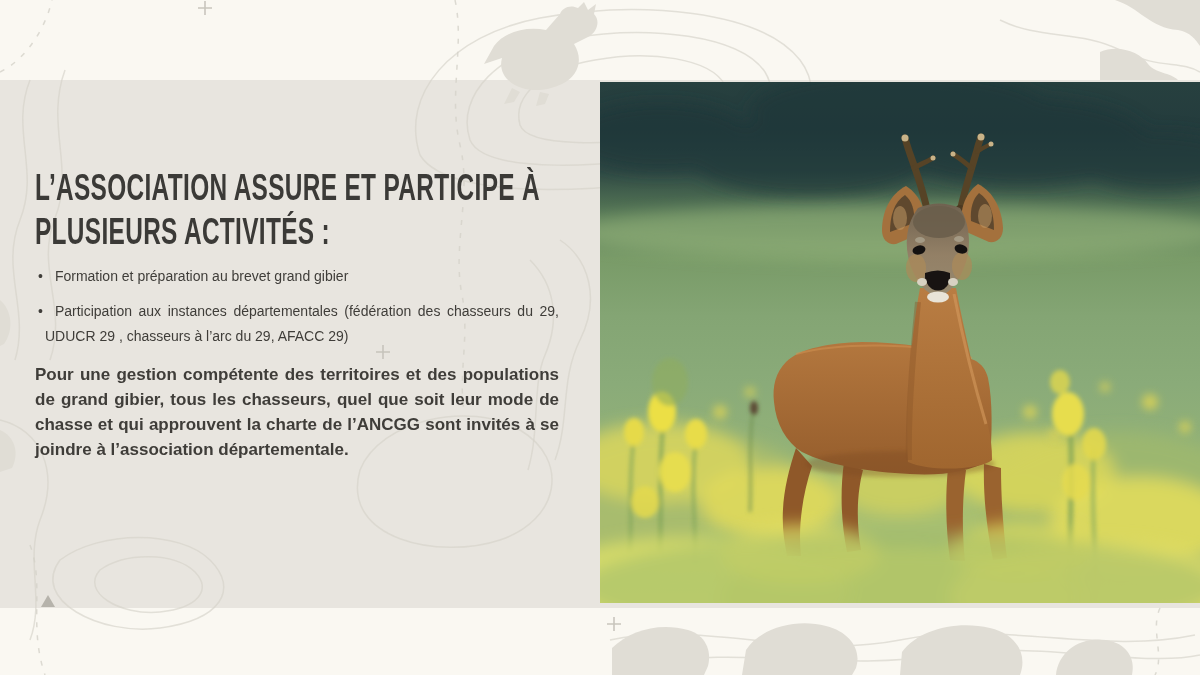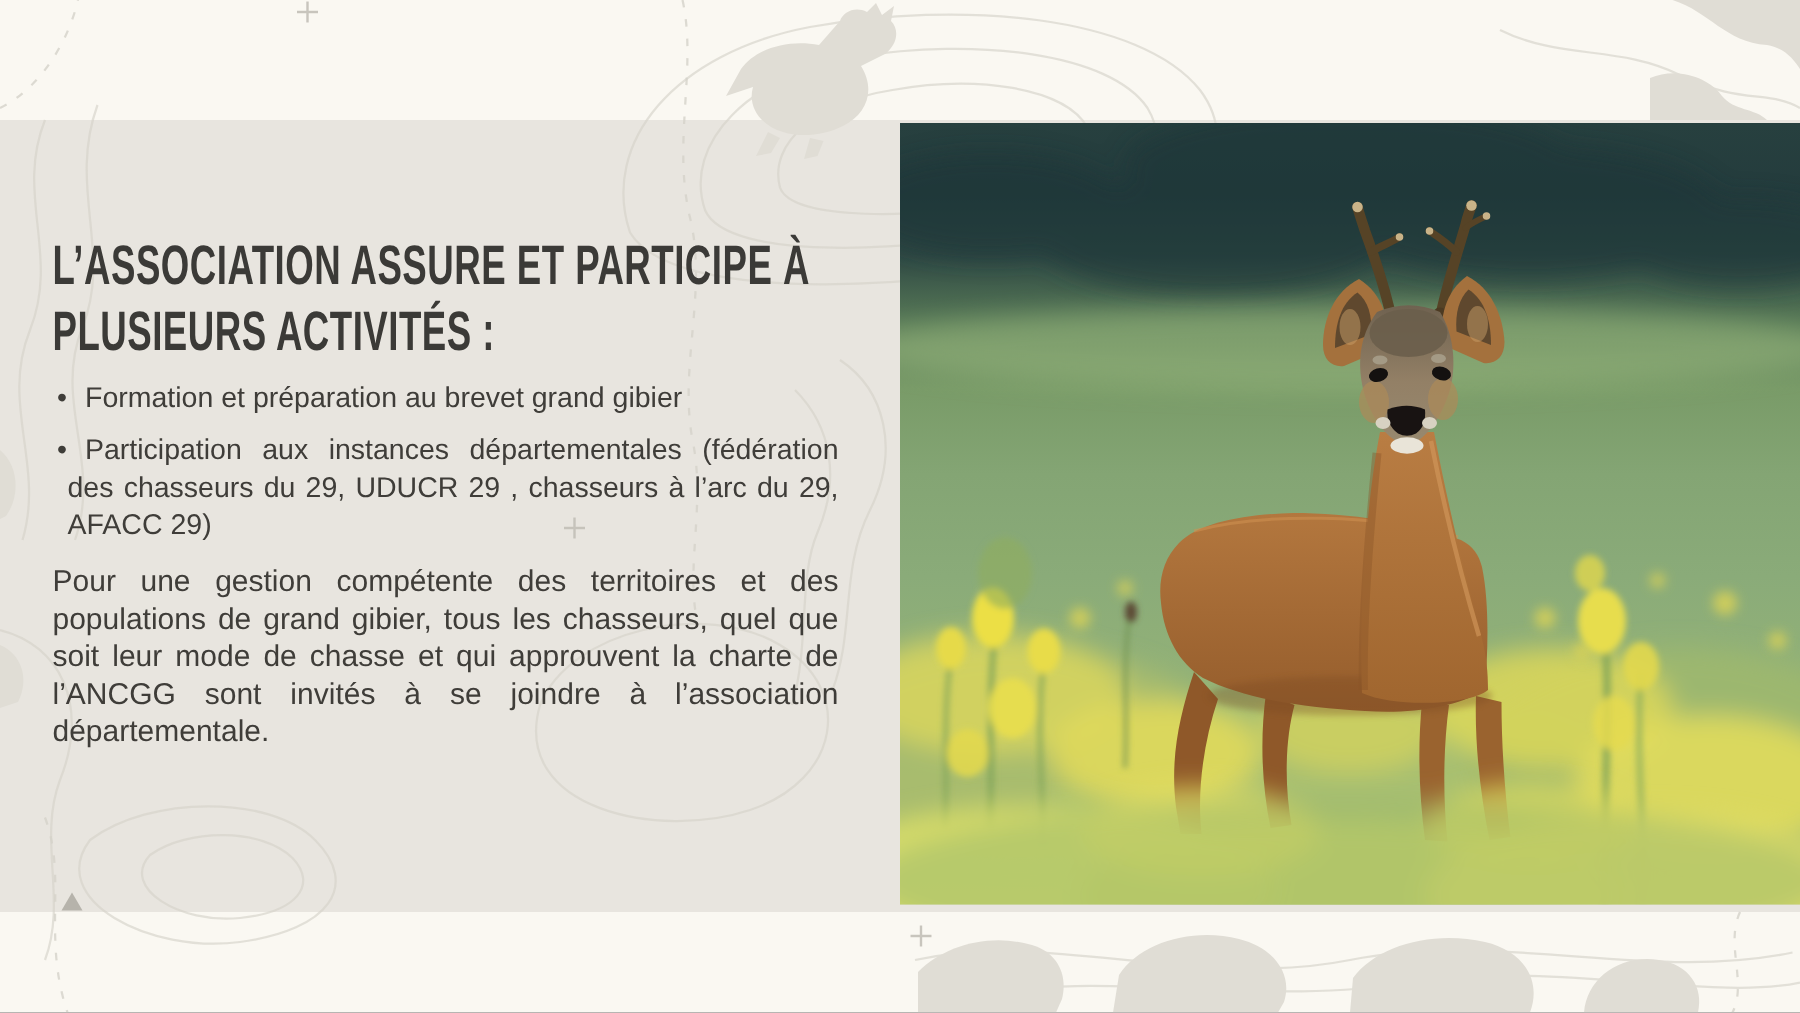--- a/index.html
+++ b/index.html
@@ -12,32 +12,32 @@
     position:absolute;left:0;top:80px;width:1200px;height:528px;
     background:var(--band-bg,#e8e5df);
   }
   .pattern{position:absolute;inset:0;pointer-events:none;}
   .ctr{fill:none;stroke:var(--pattern-line,#d5d2c9);stroke-width:1.5;opacity:.65;}
   .ctrd{fill:none;stroke:var(--pattern-line,#d5d2c9);stroke-width:1.5;opacity:.8;stroke-dasharray:5 8;}
   .sil{fill:var(--silhouette,#e0ddd5);stroke:none;}
   .mark{stroke:var(--marker,#c3c0b8);stroke-width:1.6;opacity:.9;}
   .tri{fill:#b6b3ab;}
 
-  .content{position:absolute;left:35px;top:155px;width:524px;color:var(--body-text,#3f3d39);}
+  .content{position:absolute;left:35px;top:166px;width:524px;color:var(--body-text,#3f3d39);}
   .title{margin:0 0 10px 0;}
   .title-line{
     height:44px;line-height:44px;font-size:37px;font-weight:700;
     letter-spacing:.5px;white-space:nowrap;color:var(--heading-text,#3b3a37);
     transform:scaleX(.66);transform-origin:0 50%;
   }
   .bullets{list-style:none;margin:4px 0 10px 0;padding:0;
-    font-size:19px;line-height:25px;text-align:justify;}
+    font-size:14px;line-height:25px;text-align:justify;}
   .bullets li{padding-left:10px;text-indent:-7px;margin-bottom:10px;}
   .bullets li::before{content:"\2022";margin-right:12px;}
-  .para{margin:13px 0 0 0;font-size:20px;line-height:25px;text-align:justify;}
+  .para{margin:13px 0 0 0;font-size:17px;line-height:25px;text-align:justify;font-weight:bold;}
 
   .photo{position:absolute;left:600px;top:82px;width:600px;height:521px;}
   .photo svg{display:block;width:100%;height:100%;}
 </style>
 </head>
 <body>
 
 <div class="slide">
 
   <div class="band"></div>

